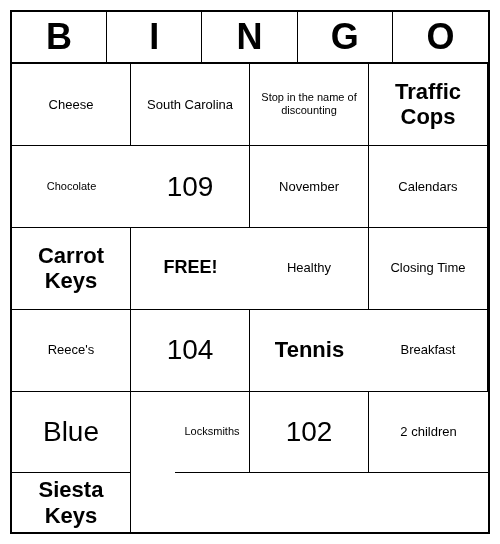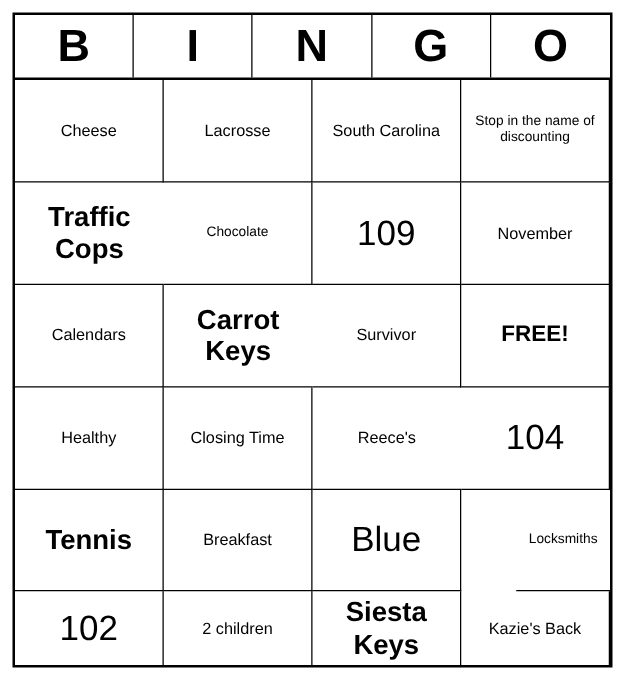--- a/index.html
+++ b/index.html
@@ -97,37 +97,34 @@
 <div class="bingo-card">
   <div class="bingo-header">
   <div class="bingo-header-cell">B</div>
       <div class="bingo-header-cell">I</div>
       <div class="bingo-header-cell">N</div>
       <div class="bingo-header-cell">G</div>
       <div class="bingo-header-cell">O</div>
     </div>
   <div class="bingo-grid">
   <div class="bingo-cell">Cheese</div>
-      <div class="bingo-cell">Lacrosse</div>
       <div class="bingo-cell">South Carolina</div>
       <div class="bingo-cell" style="font-size: 11px;">Stop in the name of discounting</div>
       <div class="bingo-cell two-line-large">Traffic Cops</div>
       <div class="bingo-cell" style="font-size: 11px;">Chocolate</div>
       <div class="bingo-cell xl-text">109</div>
       <div class="bingo-cell">November</div>
       <div class="bingo-cell">Calendars</div>
       <div class="bingo-cell two-line-large">Carrot Keys</div>
-      <div class="bingo-cell">Survivor</div>
       <div class="bingo-cell free">FREE!</div>
       <div class="bingo-cell">Healthy</div>
       <div class="bingo-cell">Closing Time</div>
       <div class="bingo-cell">Reece's</div>
       <div class="bingo-cell xl-text">104</div>
       <div class="bingo-cell two-line-large">Tennis</div>
       <div class="bingo-cell">Breakfast</div>
       <div class="bingo-cell xl-text">Blue</div>
       <div class="bingo-cell" style="font-size: 11px; margin-left: 44px;">Locksmiths</div>
       <div class="bingo-cell xl-text">102</div>
       <div class="bingo-cell">2 children</div>
       <div class="bingo-cell two-line-large">Siesta Keys</div>
-      <div class="bingo-cell">Kazie's Back</div>
     </div>
 </div>
 
 </body></html>

